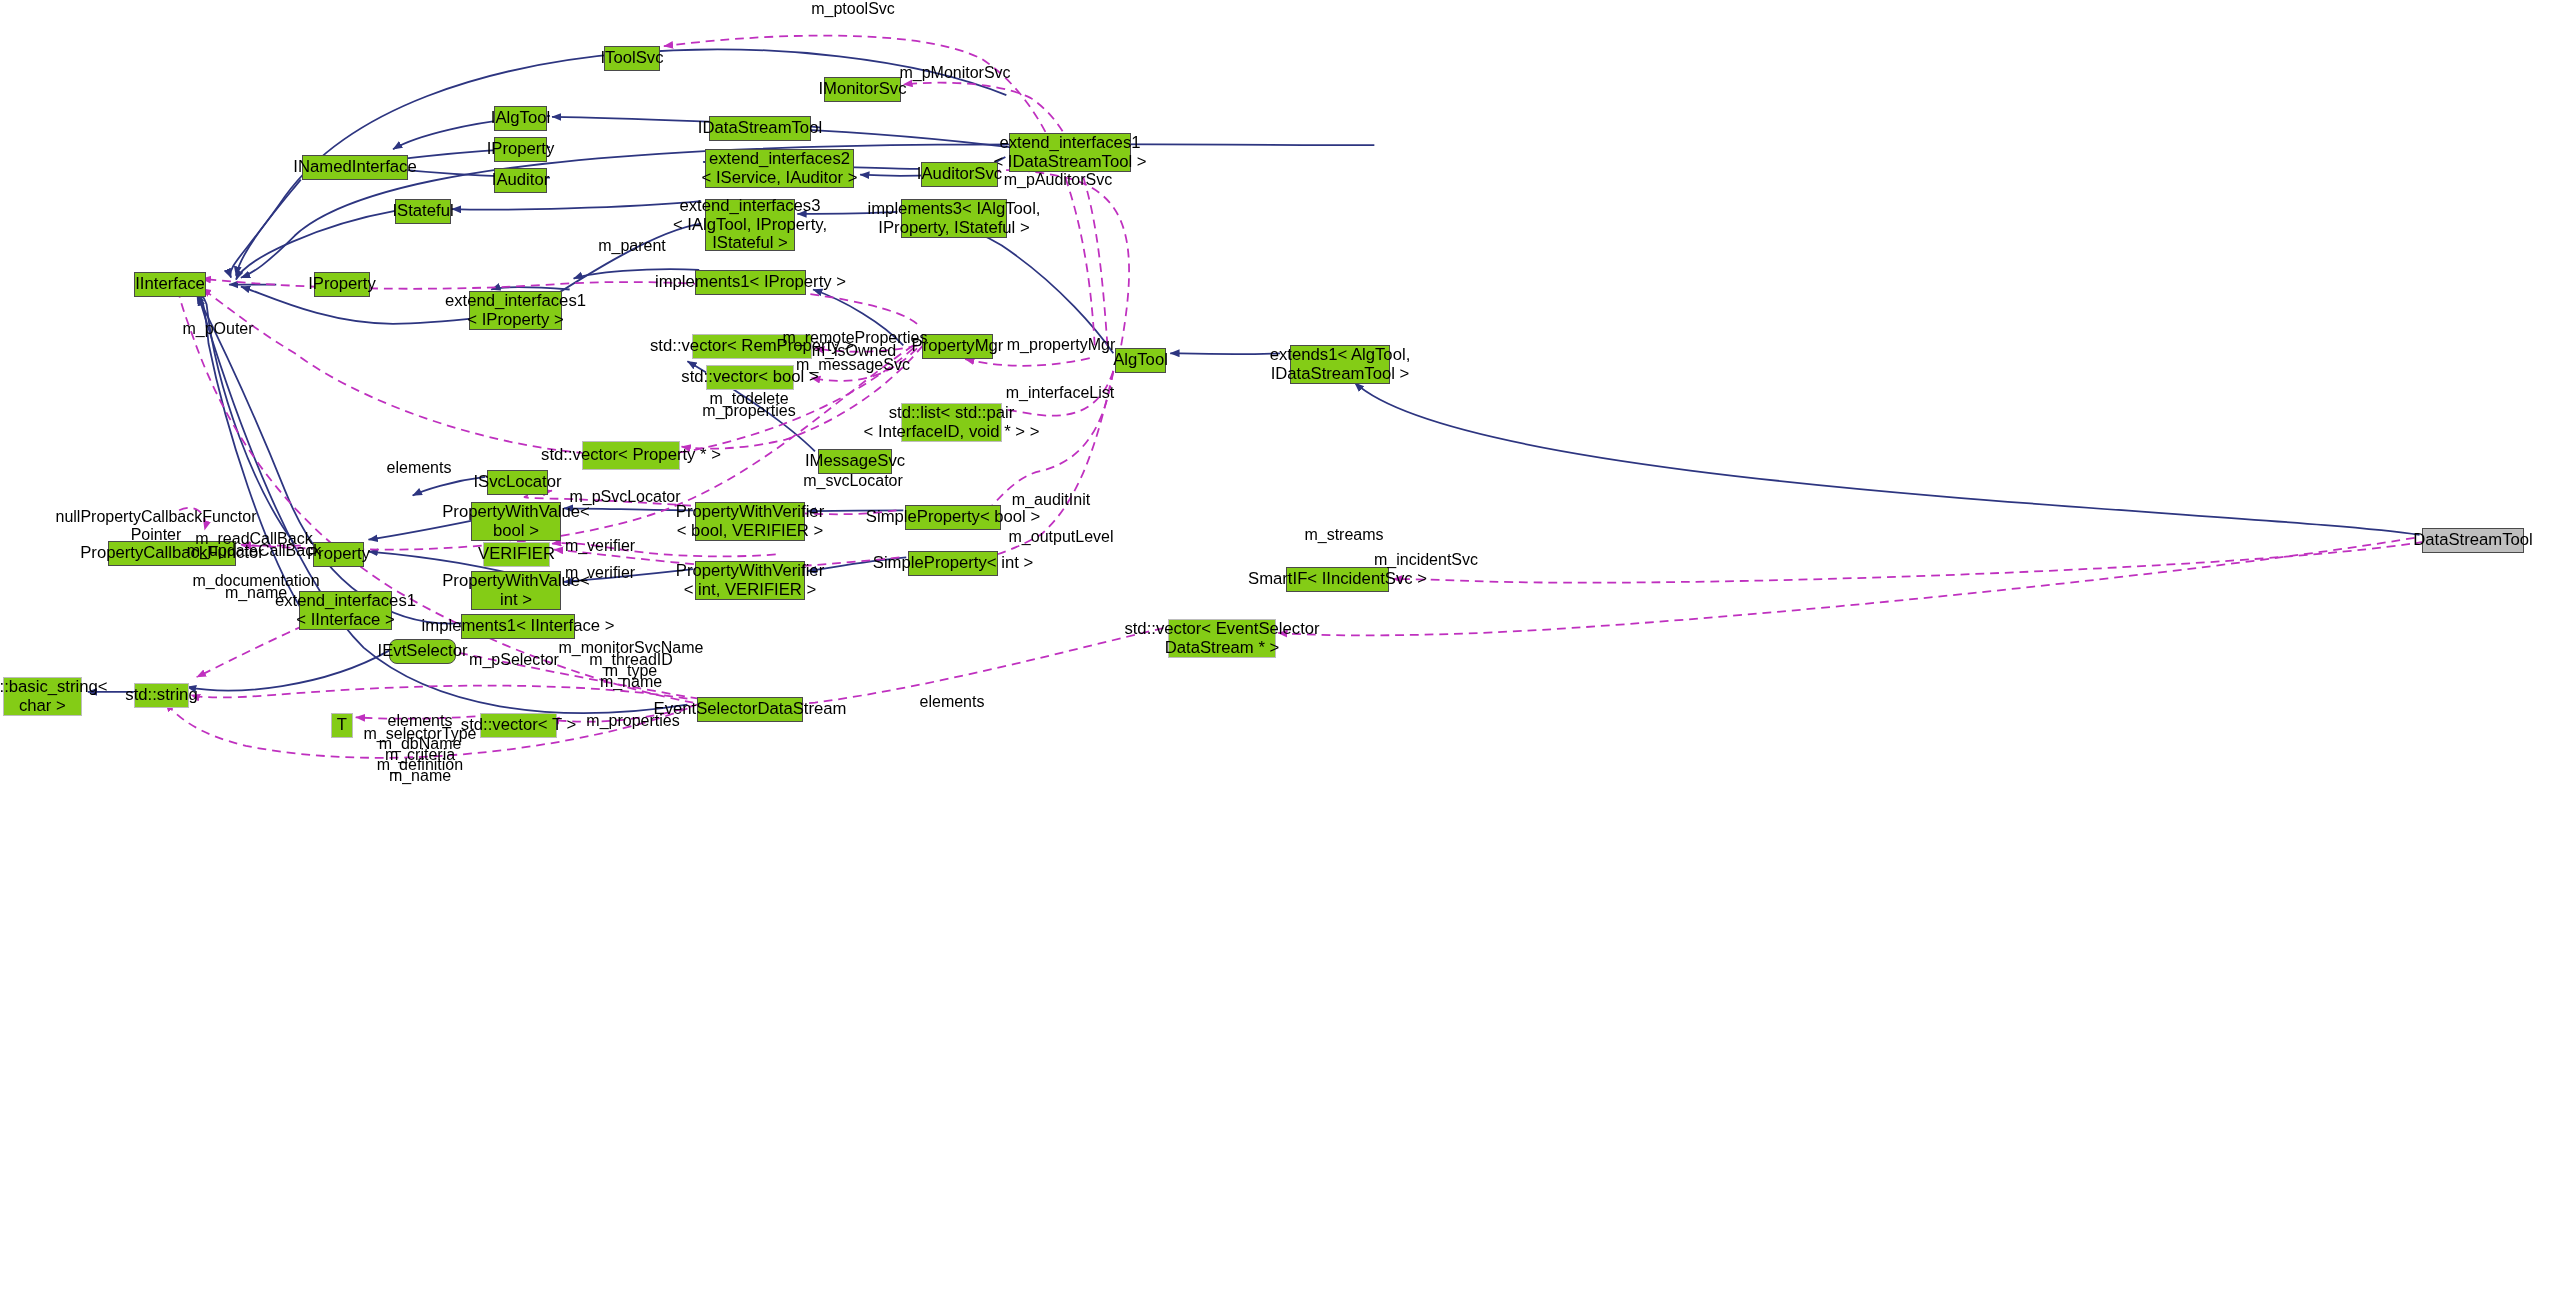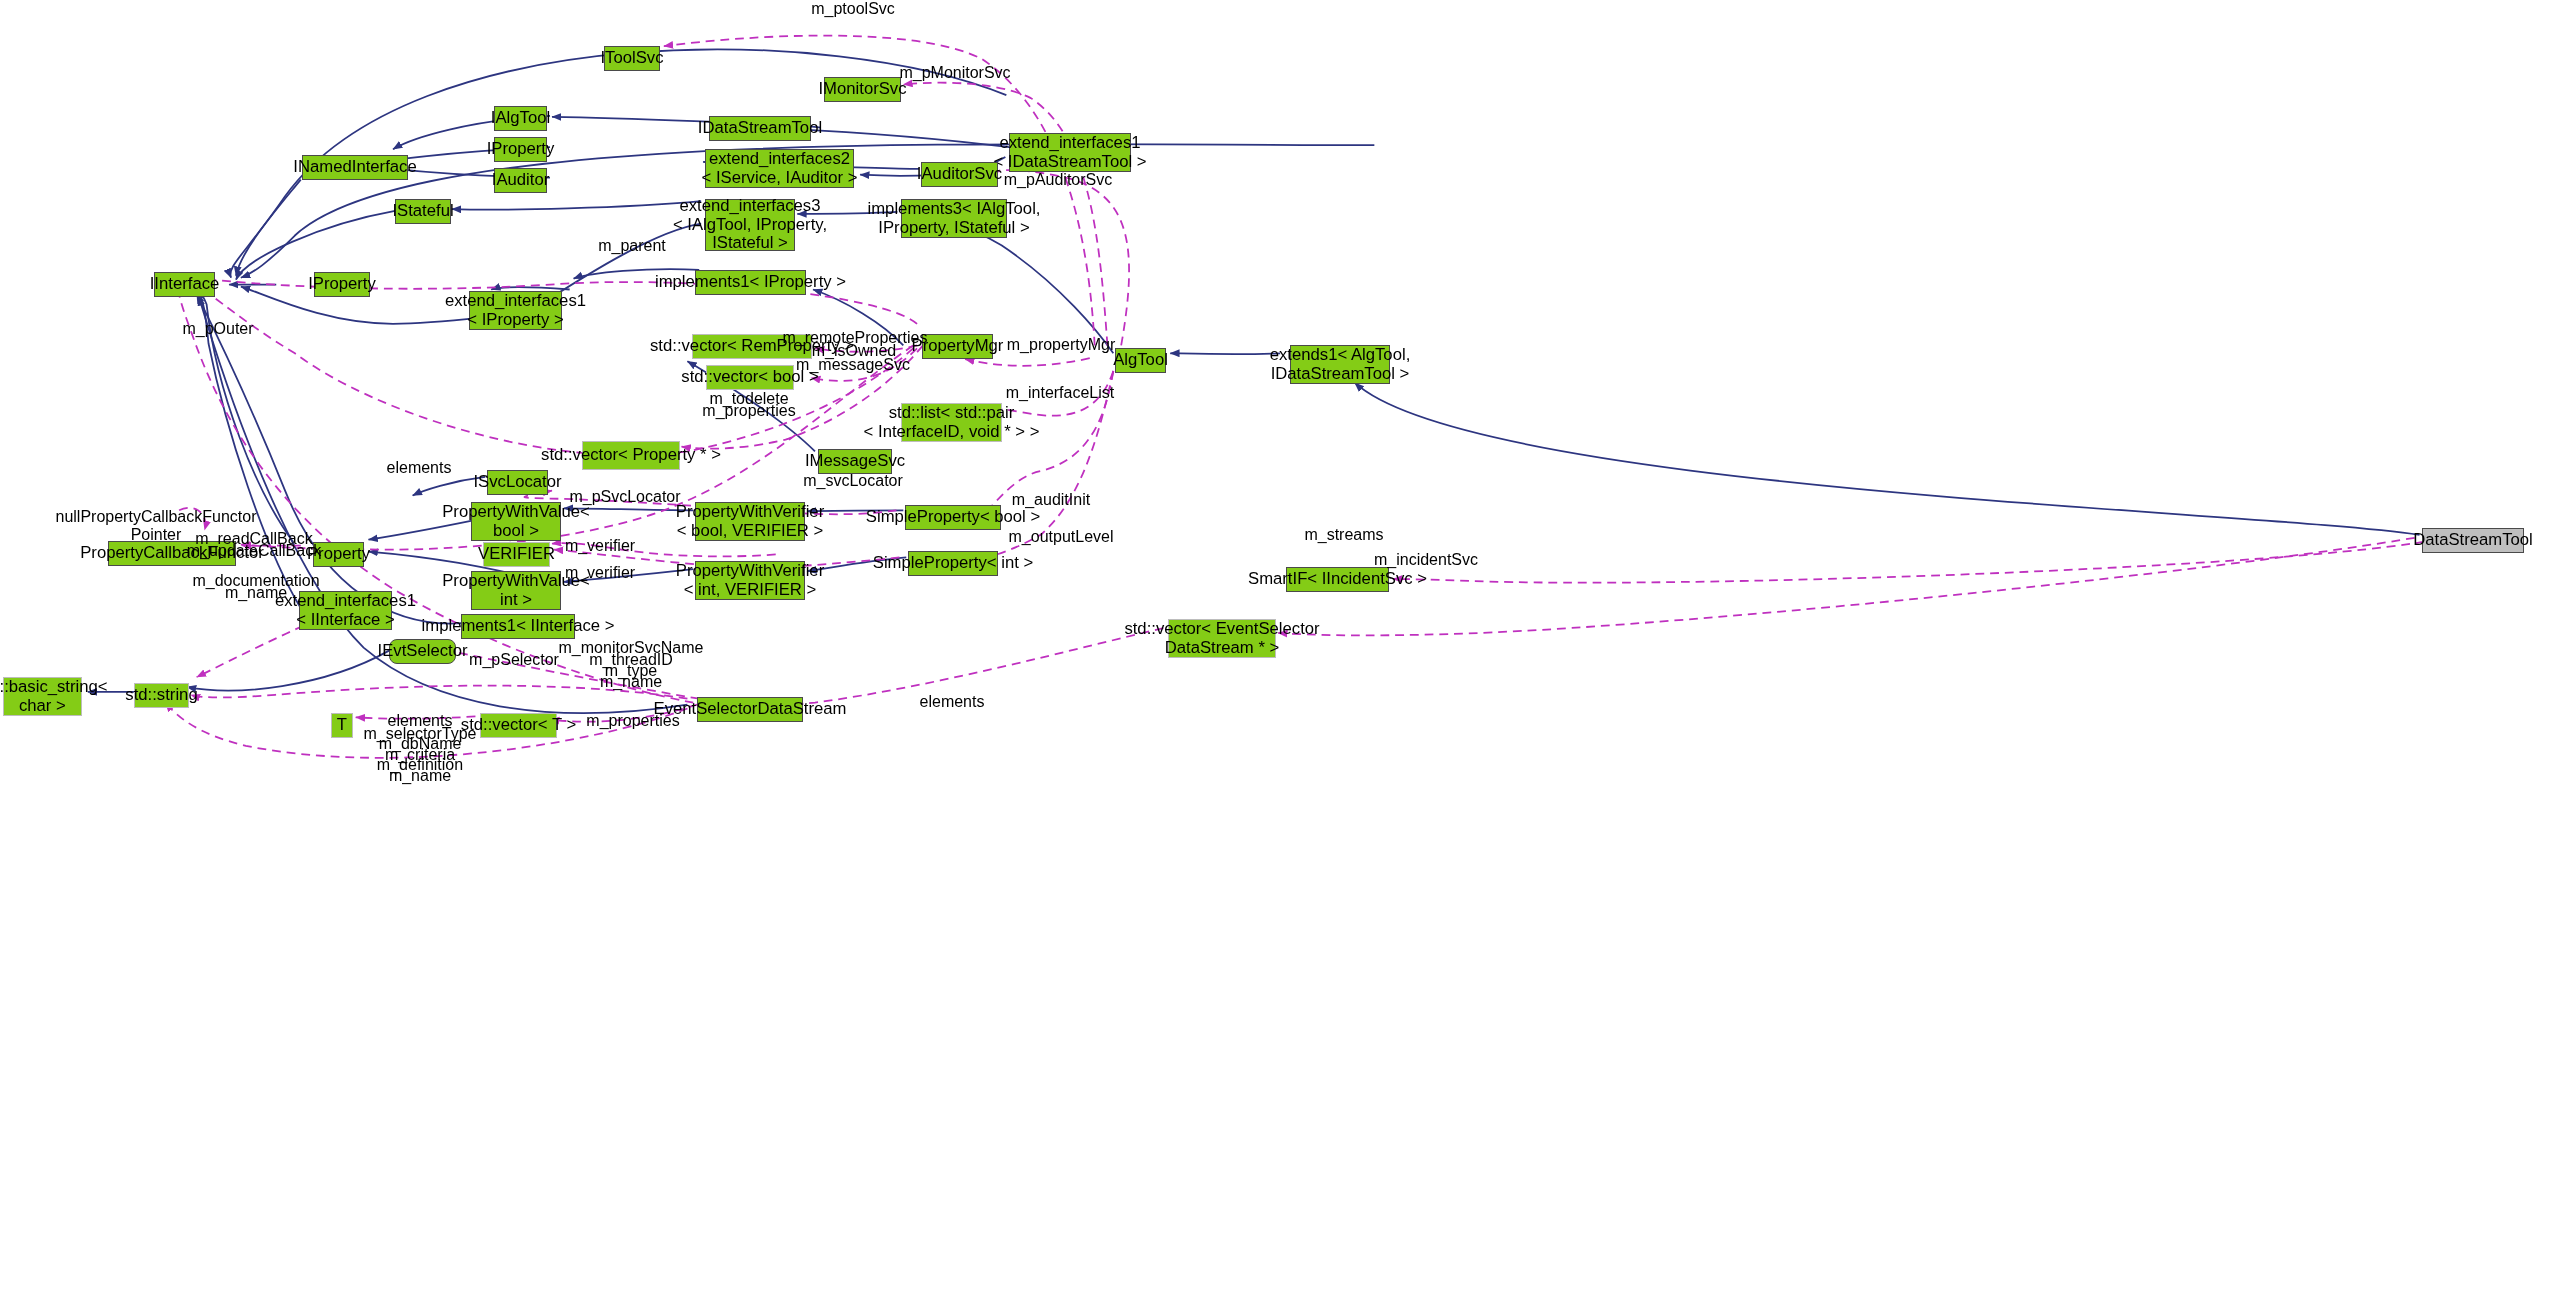--- a/index.html
+++ b/index.html
@@ -118,21 +118,21 @@
       <div class="node" style="left: 1009px; top: 133px; width: 122px; height: 39px;">extend_interfaces1
 &lt; IDataStreamTool &gt;</div>
       <div class="node" style="left: 494px; top: 168px; width: 53px; height: 24.5px;">IAuditor</div>
       <div class="node" style="left: 921px; top: 162px; width: 77px; height: 24.5px;">IAuditorSvc</div>
       <div class="node" style="left: 395px; top: 199px; width: 56px; height: 24.5px;">IStateful</div>
       <div class="node" style="left: 705px; top: 199px; width: 90px; height: 52px;">extend_interfaces3
 &lt; IAlgTool, IProperty,
 IStateful &gt;</div>
       <div class="node" style="left: 901px; top: 199px; width: 106px; height: 39px;">implements3&lt; IAlgTool,
 IProperty, IStateful &gt;</div>
-      <div class="node" style="left: 134px; top: 272px; width: 61px; height: 24.5px; margin-left: 20px;">IInterface</div>
+      <div class="node" style="left: 134px; top: 272px; width: 72px; height: 24.5px;">IInterface</div>
       <div class="node" style="left: 314px; top: 272px; width: 56px; height: 24.5px;">IProperty</div>
       <div class="node" style="left: 695px; top: 270px; width: 111px; height: 24.5px;">implements1&lt; IProperty &gt;</div>
       <div class="node" style="left: 469px; top: 291px; width: 93px; height: 39px;">extend_interfaces1
 &lt; IProperty &gt;</div>
       <div class="node tmpl" style="left: 692px; top: 334px; width: 120px; height: 24.5px;">std::vector&lt; RemProperty &gt;</div>
       <div class="node" style="left: 922px; top: 334px; width: 71px; height: 24.5px;">PropertyMgr</div>
       <div class="node" style="left: 1115px; top: 348px; width: 51px; height: 24.5px;">AlgTool</div>
       <div class="node" style="left: 1290px; top: 345px; width: 100px; height: 39px;">extends1&lt; AlgTool,
 IDataStreamTool &gt;</div>
       <div class="node tmpl" style="left: 706px; top: 365px; width: 88px; height: 24.5px;">std::vector&lt; bool &gt;</div>

